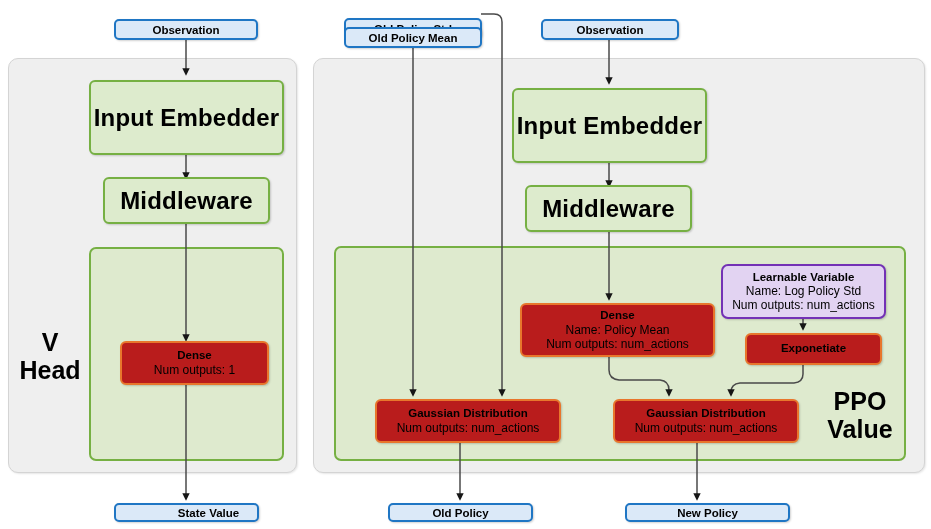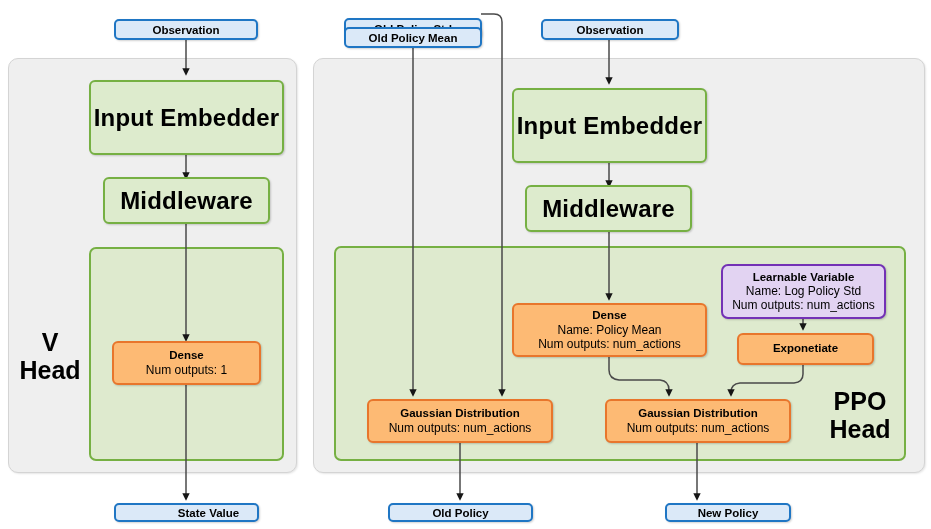--- a/index.html
+++ b/index.html
@@ -40,27 +40,28 @@
     border:2px solid #76b043;
     border-radius:6px;
     box-sizing:border-box;
     font-weight:bold;
     color:#000;
     box-shadow:1px 1px 2px rgba(0,0,0,.18);
     text-align:center;
   }
   
   .orangebox{
-    background:#fdba74;
+    background:#b91c1c;
     border:2px solid #e8762c;
     border-radius:6px;
     box-sizing:border-box;
     color:#000;
     box-shadow:1px 1px 2px rgba(0,0,0,.18);
     padding:2px 4px;
+    margin-left:8px;
   }
   
   .purplebox{
     background:#e2d3f2;
     border:2px solid #7331b5;
     border-radius:7px;
     box-sizing:border-box;
     color:#000;
     box-shadow:1px 1px 2px rgba(0,0,0,.18);
     padding:18px 4px;
@@ -193,27 +194,27 @@
     <span class="ttl small115">Gaussian Distribution</span>
     <span class="sub small12">Num outputs: num_actions</span>
   </div>
 
   <div class="orangebox node" style="left:605px;top:399px;width:186px;height:44px;">
     <span class="ttl small115">Gaussian Distribution</span>
     <span class="sub small12">Num outputs: num_actions</span>
   </div>
 
   <div class="headlabel" style="left:820px;top:387px;width:80px;"><span>PPO
-Head</span></div>
+Value</span></div>
 
   <div class="bluebox node" style="left:114px;top:503px;width:145px;height:19px;padding-left:44px;">
     <span>State Value</span>
   </div>
 
   <div class="bluebox node" style="left:388px;top:503px;width:145px;height:19px;">
     <span>Old Policy</span>
   </div>
 
-  <div class="bluebox node" style="left:625px;top:503px;width:126px;height:19px;margin-left:40px;">
+  <div class="bluebox node" style="left:625px;top:503px;width:165px;height:19px;">
     <span>New Policy</span>
   </div>
 
 </div>
 
 </body></html>

